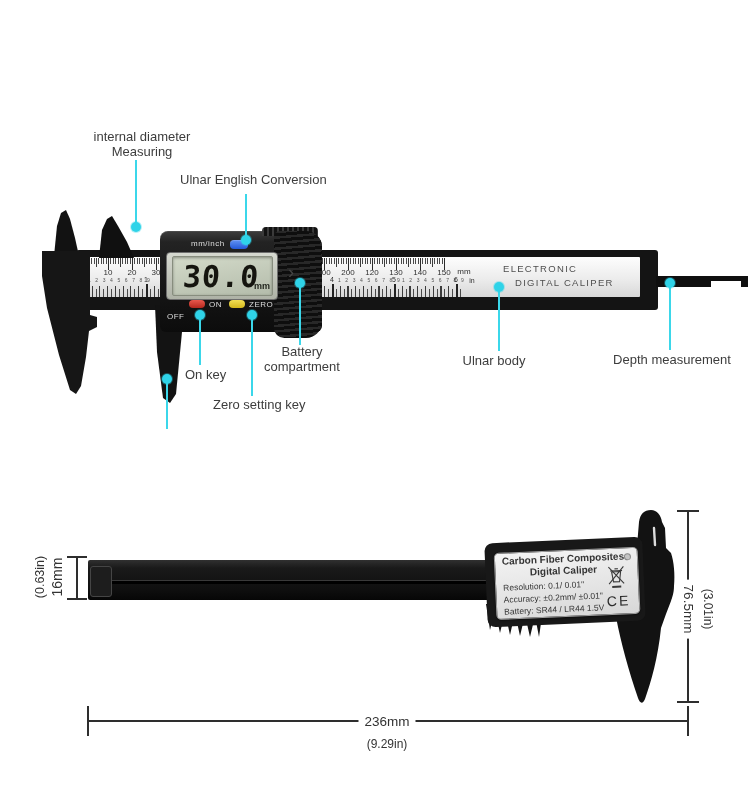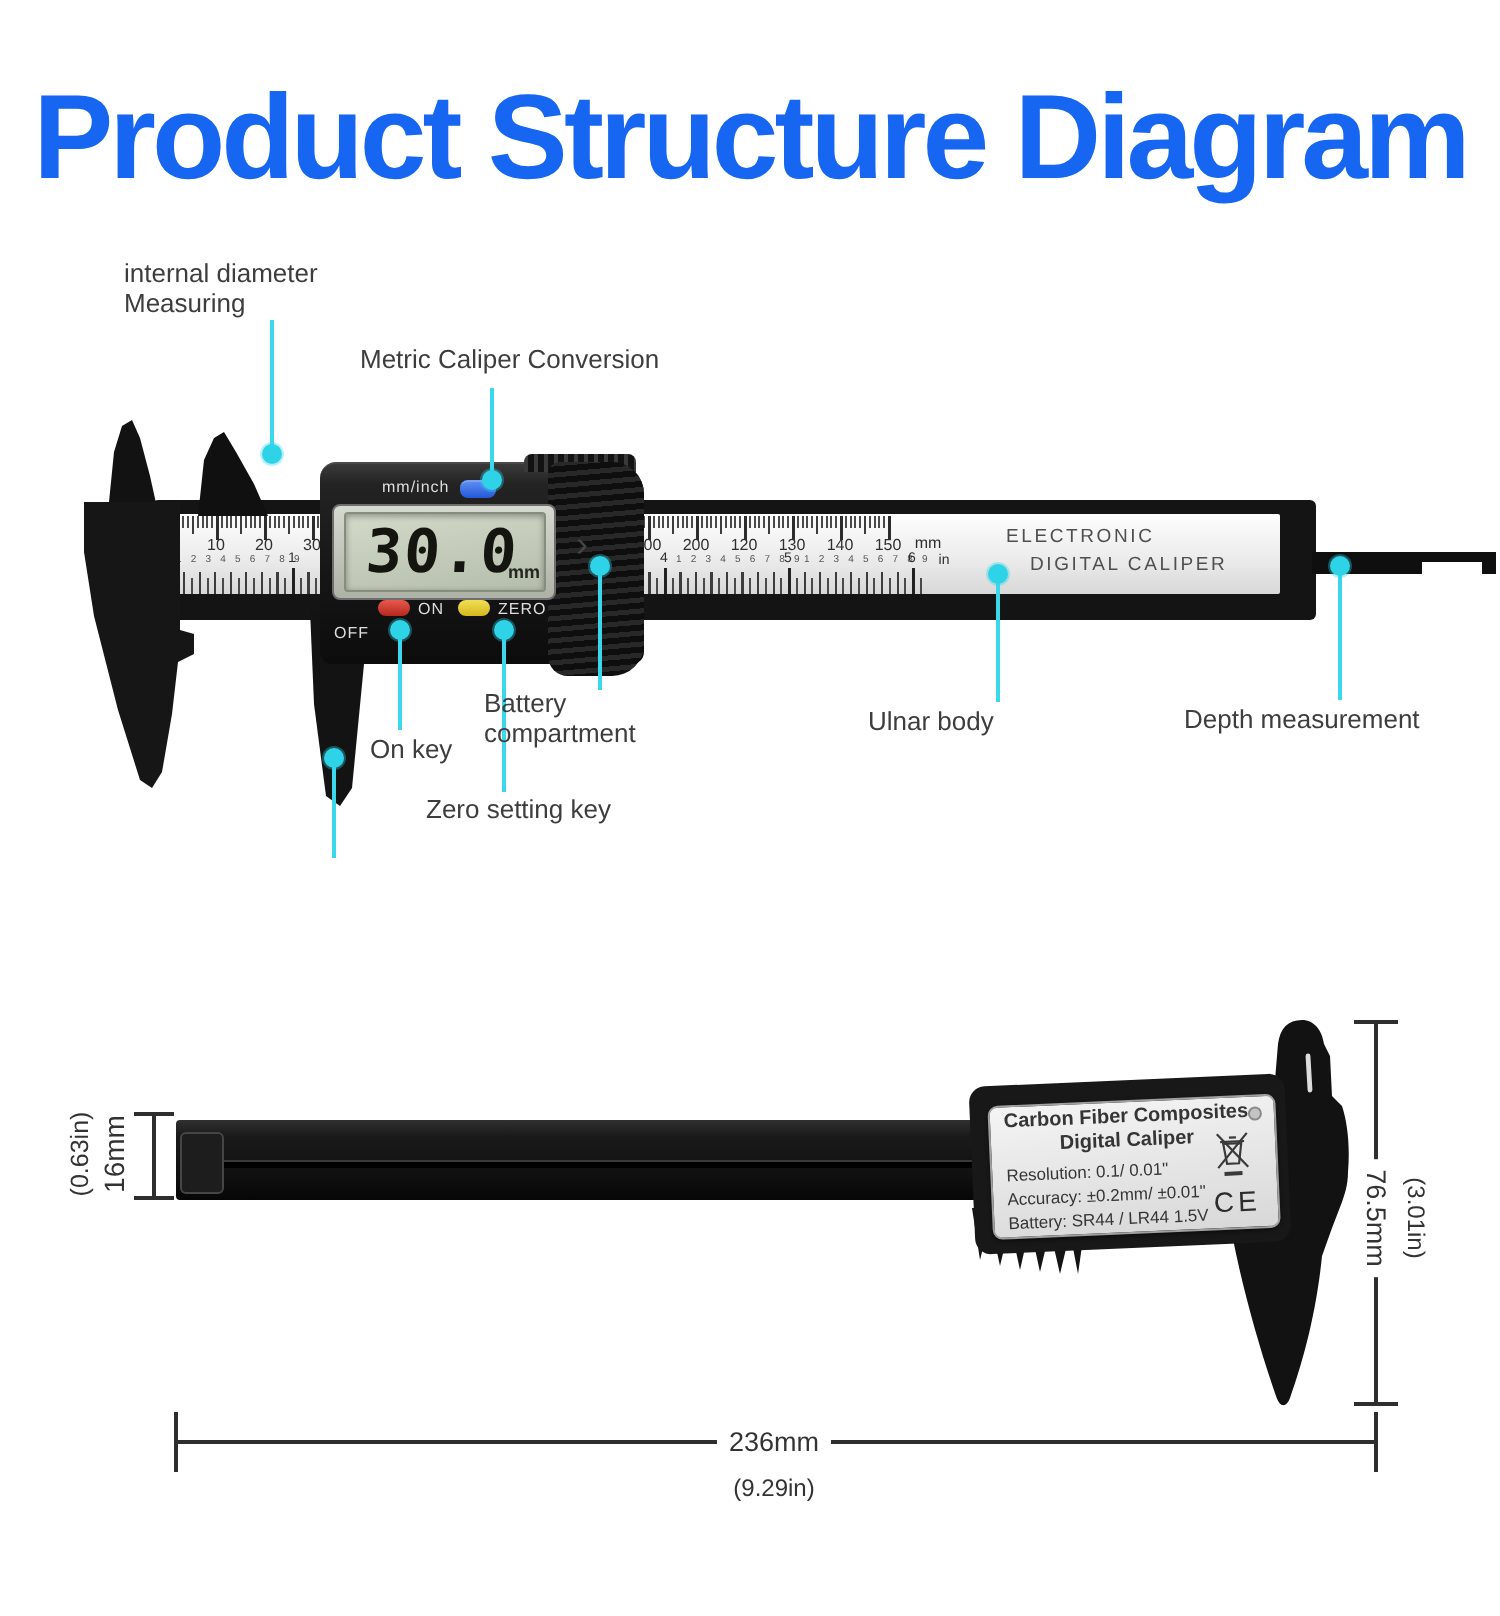--- a/index.html
+++ b/index.html
@@ -1,21 +1,21 @@
 <!DOCTYPE html>
 <html><head>
 <meta charset="utf-8">
 <style>
   html,body{margin:0;padding:0;background:#fff;}
   #canvas{position:relative;width:750px;height:808px;background:#fff;overflow:hidden;
           font-family:"Liberation Sans",sans-serif;}
   .abs{position:absolute;}
   .title{position:absolute;top:34px;left:0;width:750px;text-align:center;
          font-weight:bold;font-size:60px;letter-spacing:-2px;color:#1666f1;white-space:nowrap;}
-  .lbl{position:absolute;font-size:13px;line-height:1.18;color:#3d3d3d;text-align:left;white-space:nowrap;z-index:6;}
+  .lbl{position:absolute;font-size:13px;line-height:1.18;color:#3d3d3d;text-align:center;white-space:nowrap;z-index:6;}
   .lbl.left{text-align:left;}
   .leader{position:absolute;width:2px;background:#3bd7ea;z-index:5;}
   .dot{position:absolute;width:10px;height:10px;border-radius:50%;background:#2fd3e8;
        box-shadow:0 0 0 1px rgba(47,211,232,.35);z-index:6;}
   .dimline{position:absolute;background:#2e2e2e;z-index:4;}
   .dimtext{position:absolute;font-size:13px;color:#333;white-space:nowrap;
            transform:translate(-50%,-50%);background:#fff;padding:0 6px;z-index:5;}
   .vtext{position:absolute;font-size:13px;color:#333;white-space:nowrap;z-index:5;}
   .vl{transform:translate(-50%,-50%) rotate(-90deg);}
   .vr{transform:translate(-50%,-50%) rotate(90deg);background:#fff;padding:0 5px;}
@@ -29,21 +29,20 @@
   .btn-lbl{position:absolute;font-size:8px;letter-spacing:.5px;color:#dedede;}
   .pill{position:absolute;border-radius:4px;}
   .platetxt{position:absolute;color:#353535;white-space:nowrap;}
   svg{display:block;}
 </style>
 </head>
 <body>
 
 <div id="canvas">
 
-  <div class="title">Product Structure Diagram</div>
 
   <div class="abs" style="left:76px;top:250px;width:582px;height:60px;background:#141414;border-radius:3px;z-index:1;"></div>
 
   <div class="abs" style="left:80px;top:257px;width:560px;height:40px;z-index:1;
               background:linear-gradient(180deg,#fdfdfd 0%,#ececec 55%,#d8d8d8 100%);border-radius:1px;">
 
     <div class="tick" style="left:4px;top:1px;width:362px;height:6px;
                 background:repeating-linear-gradient(90deg,#4a4a4a 0 1px,transparent 1px 2.4px);"></div>
     <div class="tick" style="left:4px;top:1px;width:362px;height:9px;
                 background:repeating-linear-gradient(90deg,#3c3c3c 0 1px,transparent 1px 12px);"></div>
@@ -144,21 +143,21 @@
   <div class="dot" style="left:162px;top:374px;"></div>
   <div class="leader" style="left:498px;top:289px;height:62px;"></div>
   <div class="dot" style="left:494px;top:282px;"></div>
   <div class="leader" style="left:669px;top:285px;height:65px;"></div>
   <div class="dot" style="left:665px;top:278px;"></div>
 
   <div class="lbl" style="left:62px;top:129px;width:160px;">
     <span>internal diameter</span><br>
     <span>Measuring</span>
   </div>
-  <div class="lbl left" style="left:180px;top:172px;">Metric Caliper Conversion</div>
+  <div class="lbl left" style="left:180px;top:172px;">Ulnar English Conversion</div>
   <div class="lbl" style="left:242px;top:344px;width:120px;">
     <span>Battery</span><br>
     <span>compartment</span>
   </div>
   <div class="lbl left" style="left:185px;top:367px;">On key</div>
   <div class="lbl left" style="left:213px;top:397px;">Zero setting key</div>
   <div class="lbl" style="left:434px;top:353px;width:120px;">Ulnar body</div>
   <div class="lbl" style="left:592px;top:352px;width:160px;">Depth measurement</div>
 
   <div class="abs" style="left:88px;top:560px;width:534px;height:40px;z-index:1;border-radius:2px;

